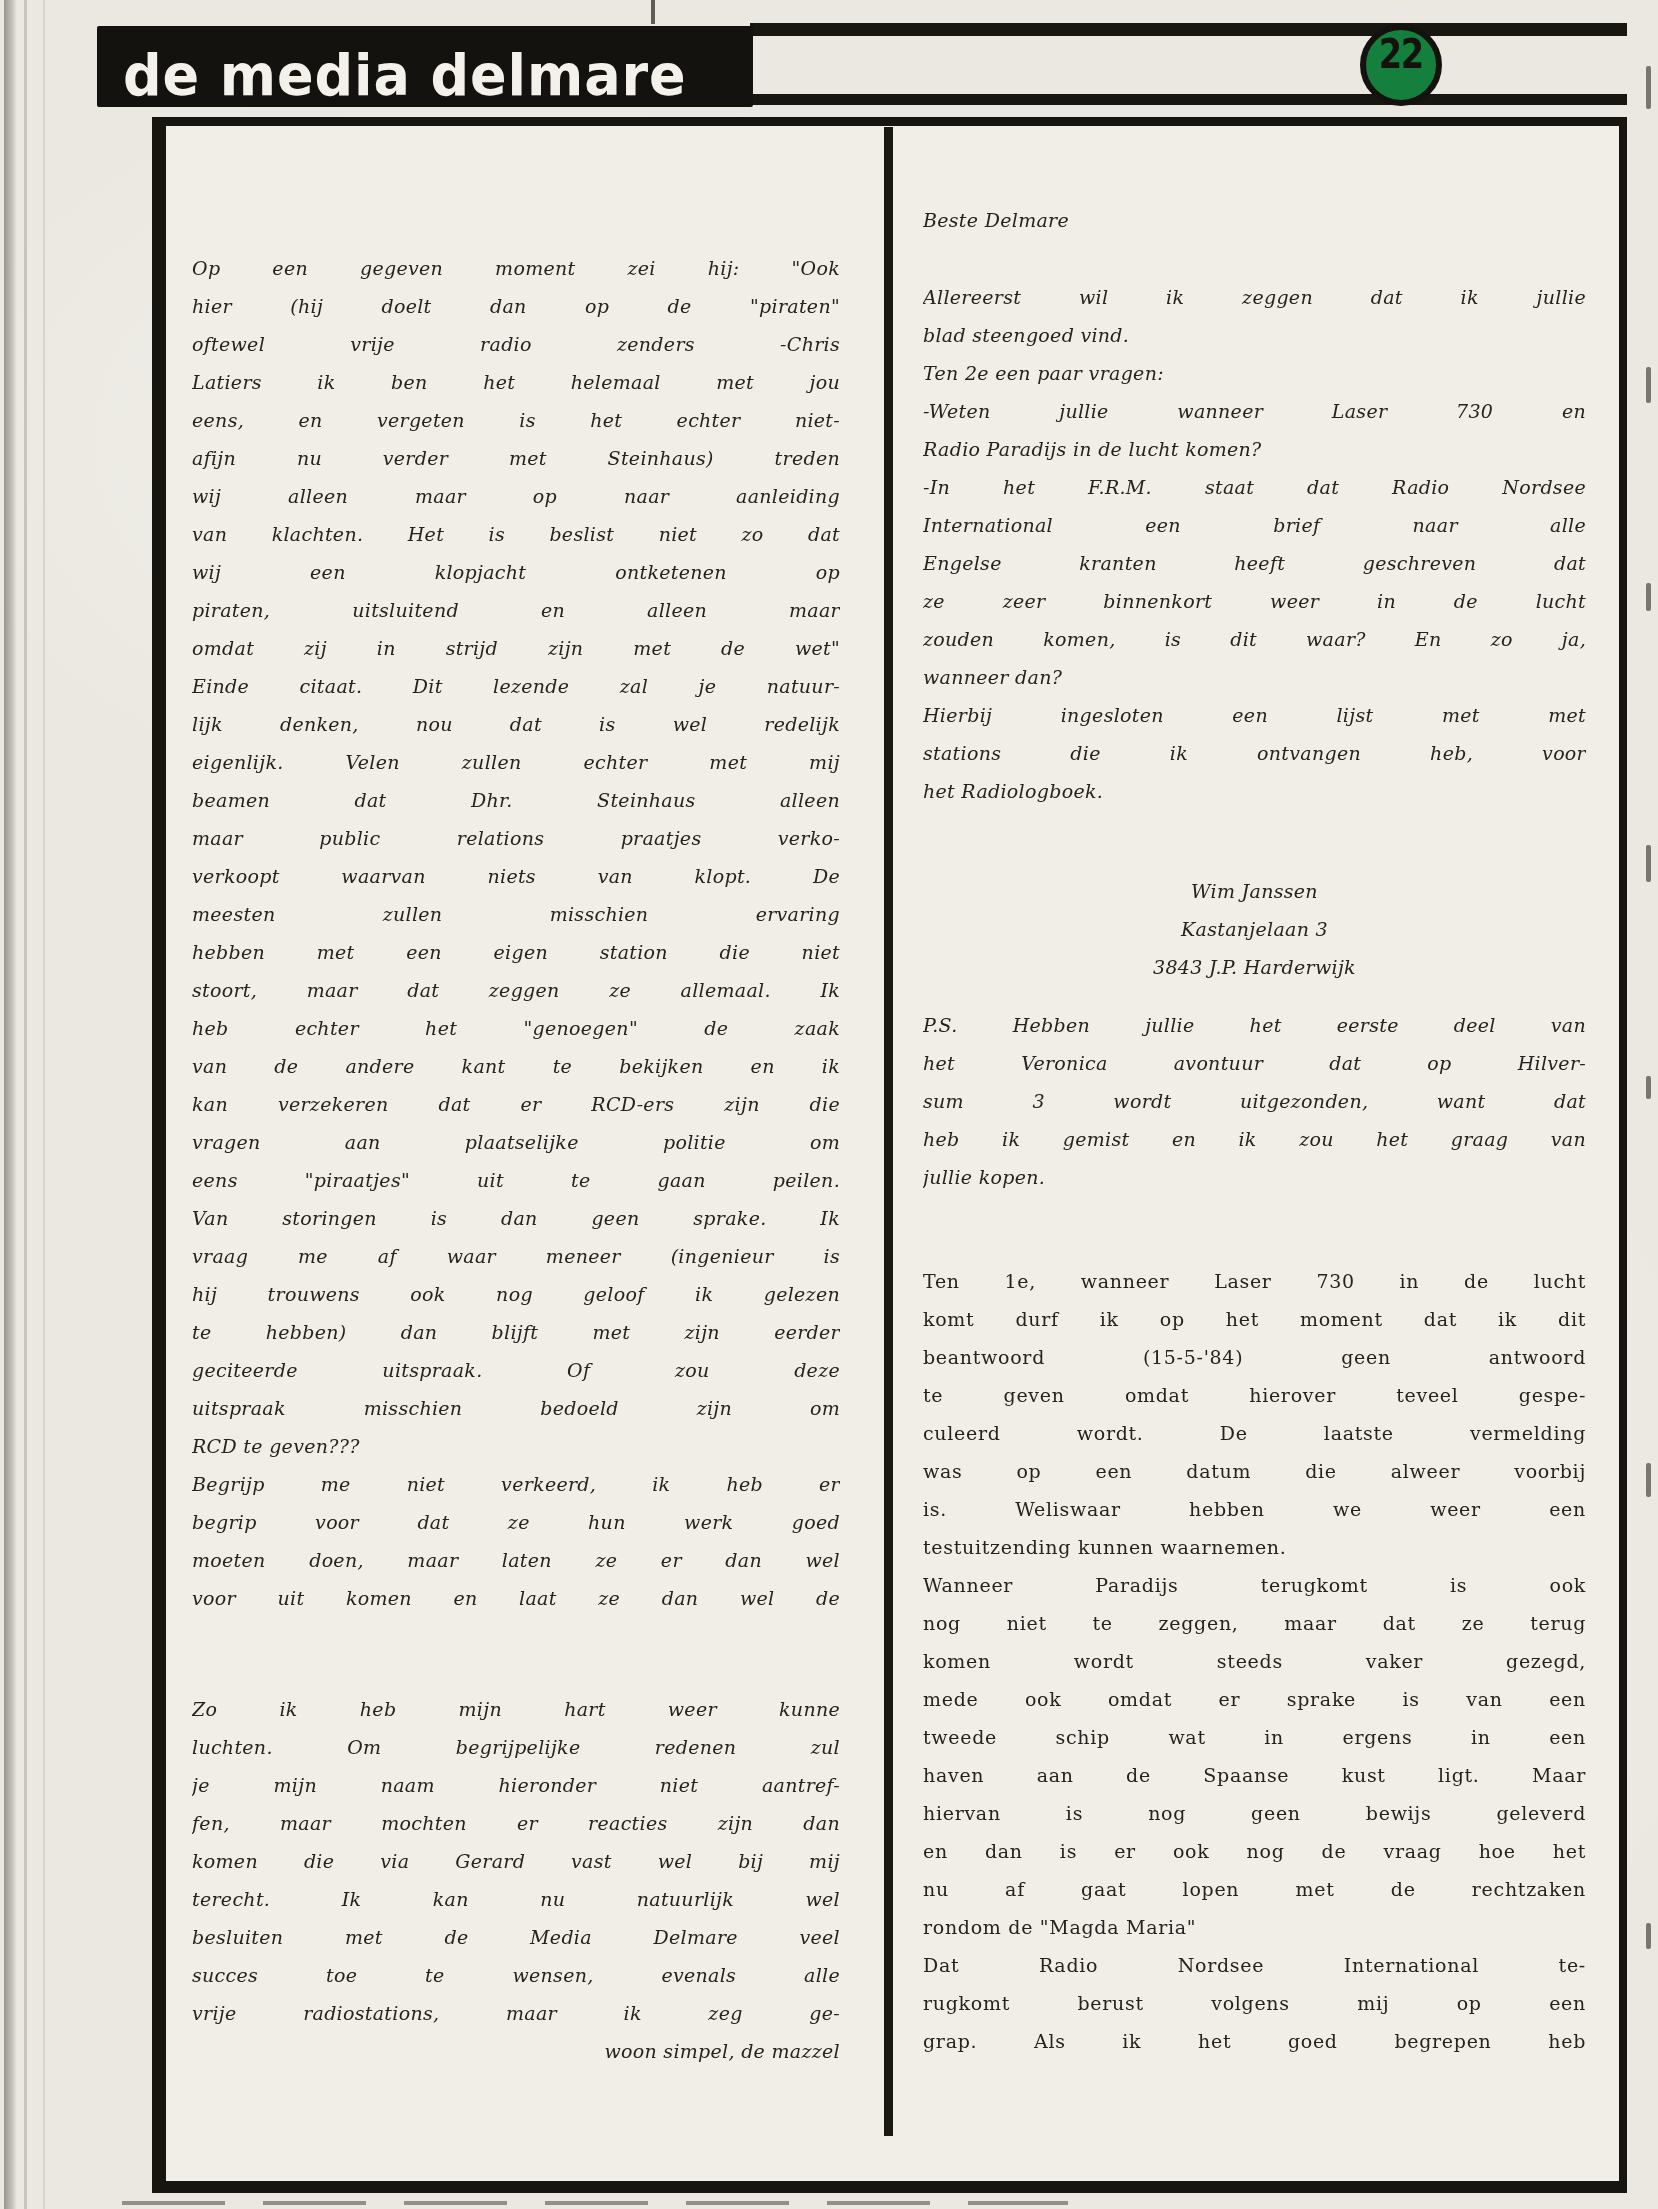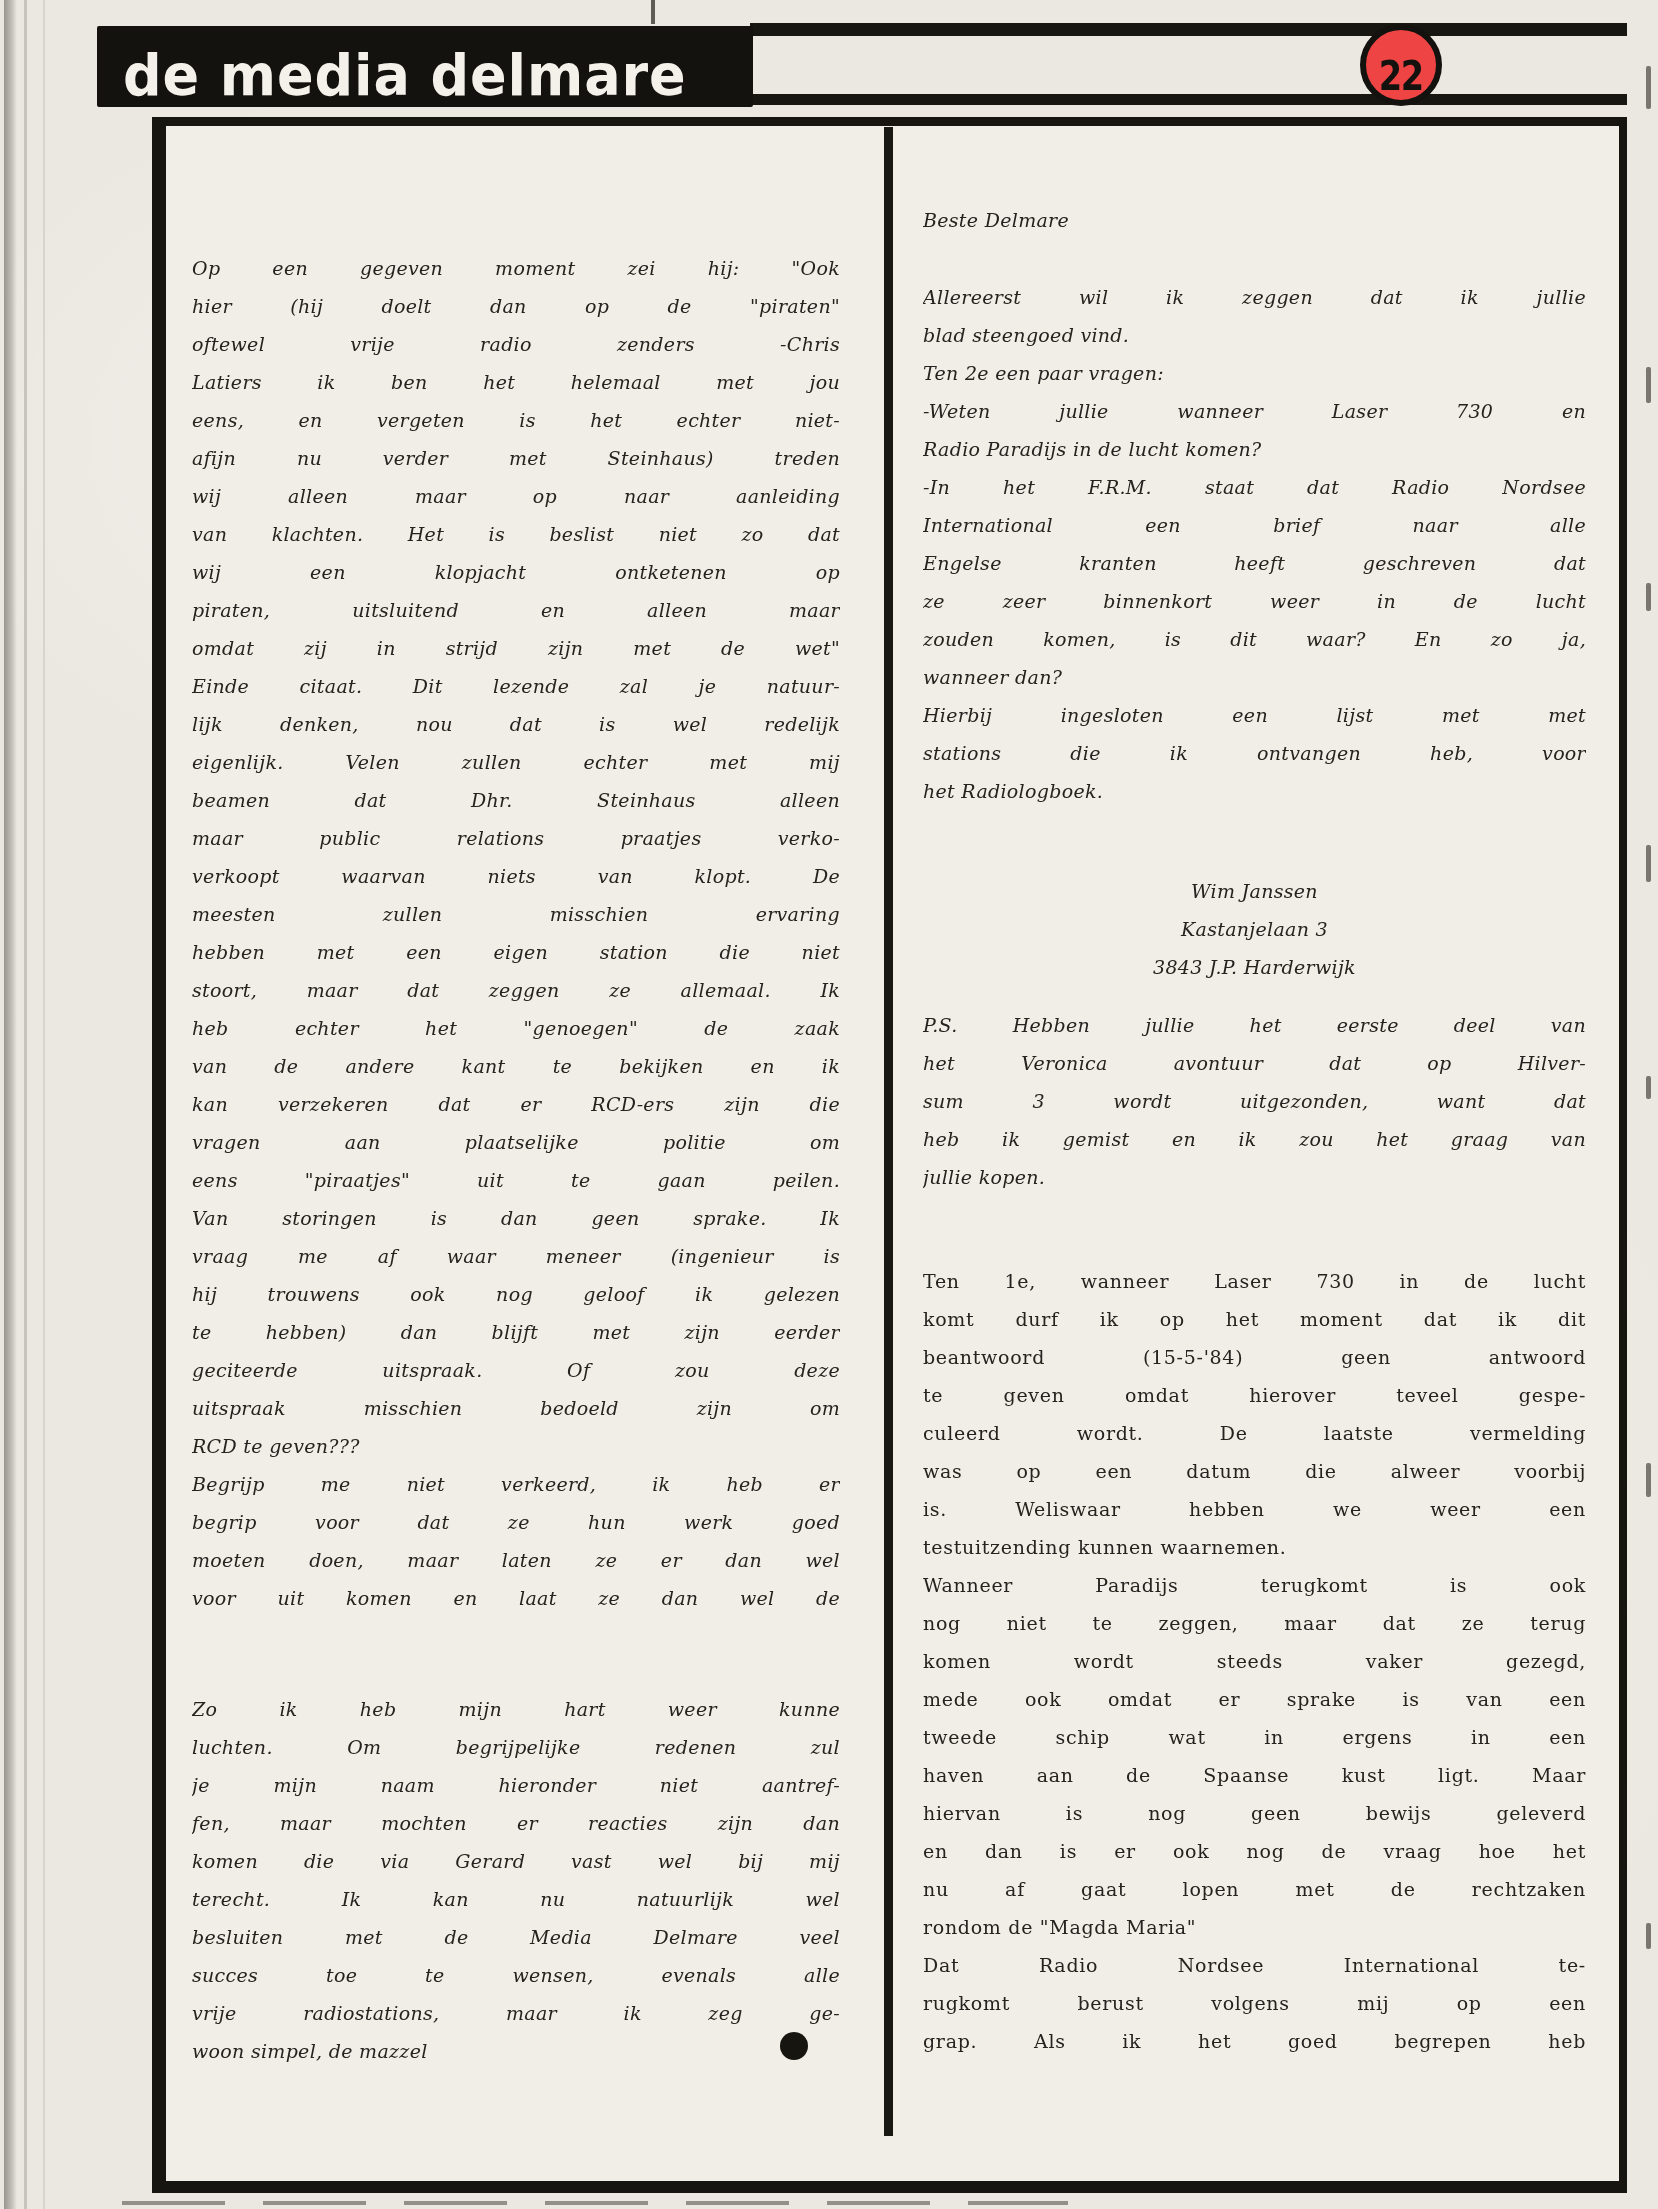--- a/index.html
+++ b/index.html
@@ -24,37 +24,37 @@
   .smudge.blue{background:#7d9fc0;opacity:.45;}
   .smudge.grey{background:#b4b1a8;opacity:.6;}
   
   .masthead{position:absolute;left:97px;top:26px;width:656px;height:81px;background:#14120f;
     display:flex;align-items:flex-end;padding-left:26px;box-sizing:border-box;border-radius:1.9px;}
   .masthead-title{font-family:"DejaVu Sans",sans-serif;font-weight:800;font-size:54px;
     color:#f3f1ea;letter-spacing:0.9px;transform:scaleY(1.04);white-space:nowrap;}
   .band-top{position:absolute;left:750px;top:22.5px;width:877px;height:13px;background:#181610;}
   .band-bottom{position:absolute;left:750px;top:94px;width:877px;height:11.2px;background:#181610;}
   .page-badge{position:absolute;left:1360px;top:24px;width:82px;height:82px;border-radius:50%;
-    border:6.6px solid #14120f;background:#ef4444;box-sizing:border-box;z-index:5;
-    display:flex;align-items:flex-end;justify-content:center;}
+    border:6.6px solid #14120f;background:#15803d;box-sizing:border-box;z-index:5;
+    display:flex;align-items:flex-start;justify-content:center;}
   .page-badge span{font-family:"DejaVu Sans",sans-serif;font-weight:800;font-size:41px;color:#14120f;
     transform:scaleX(.82);letter-spacing:-1.9px;}
   
   .frame{position:absolute;left:152px;top:117px;width:1475px;height:2076px;box-sizing:border-box;
     border-style:solid;border-color:#17150f;border-width:9.4px 8.4px 12px 14px;background:#f1eee7;}
   .divider{position:absolute;left:884px;top:127px;width:9.4px;height:2009px;background:#1a1813;}
   
   .col{position:absolute;font-size:19px;line-height:38px;letter-spacing:0.3px;}
   .col-left{left:192px;top:249px;width:648px;font-style:italic;}
   .col-right{left:923px;top:201px;width:663px;font-style:italic;}
   .tblock.roman{font-style:normal;letter-spacing:0.7px;}
   .tline{max-height:38px;overflow:hidden;}
   .tline.just{text-align:justify;text-align-last:justify;-moz-text-align-last:justify;}
   .tline.right{text-align:center;}
-  .tline.flexline{display:flex;justify-content:space-between;align-items:flex-start;}
+  .tline.flexline{display:flex;justify-content:space-between;align-items:flex-end;flex-direction:column;}
   .enddot{width:28px;height:28px;border-radius:50%;background:#17150f;display:inline-block;
     margin-right:32px;flex:0 0 auto;}
 </style>
 </head>
 <body>
 
 <div class="edge-strip"></div>
 <div class="edge-line-a"></div>
 <div class="edge-line-b"></div>
 <div class="top-tick"></div>

